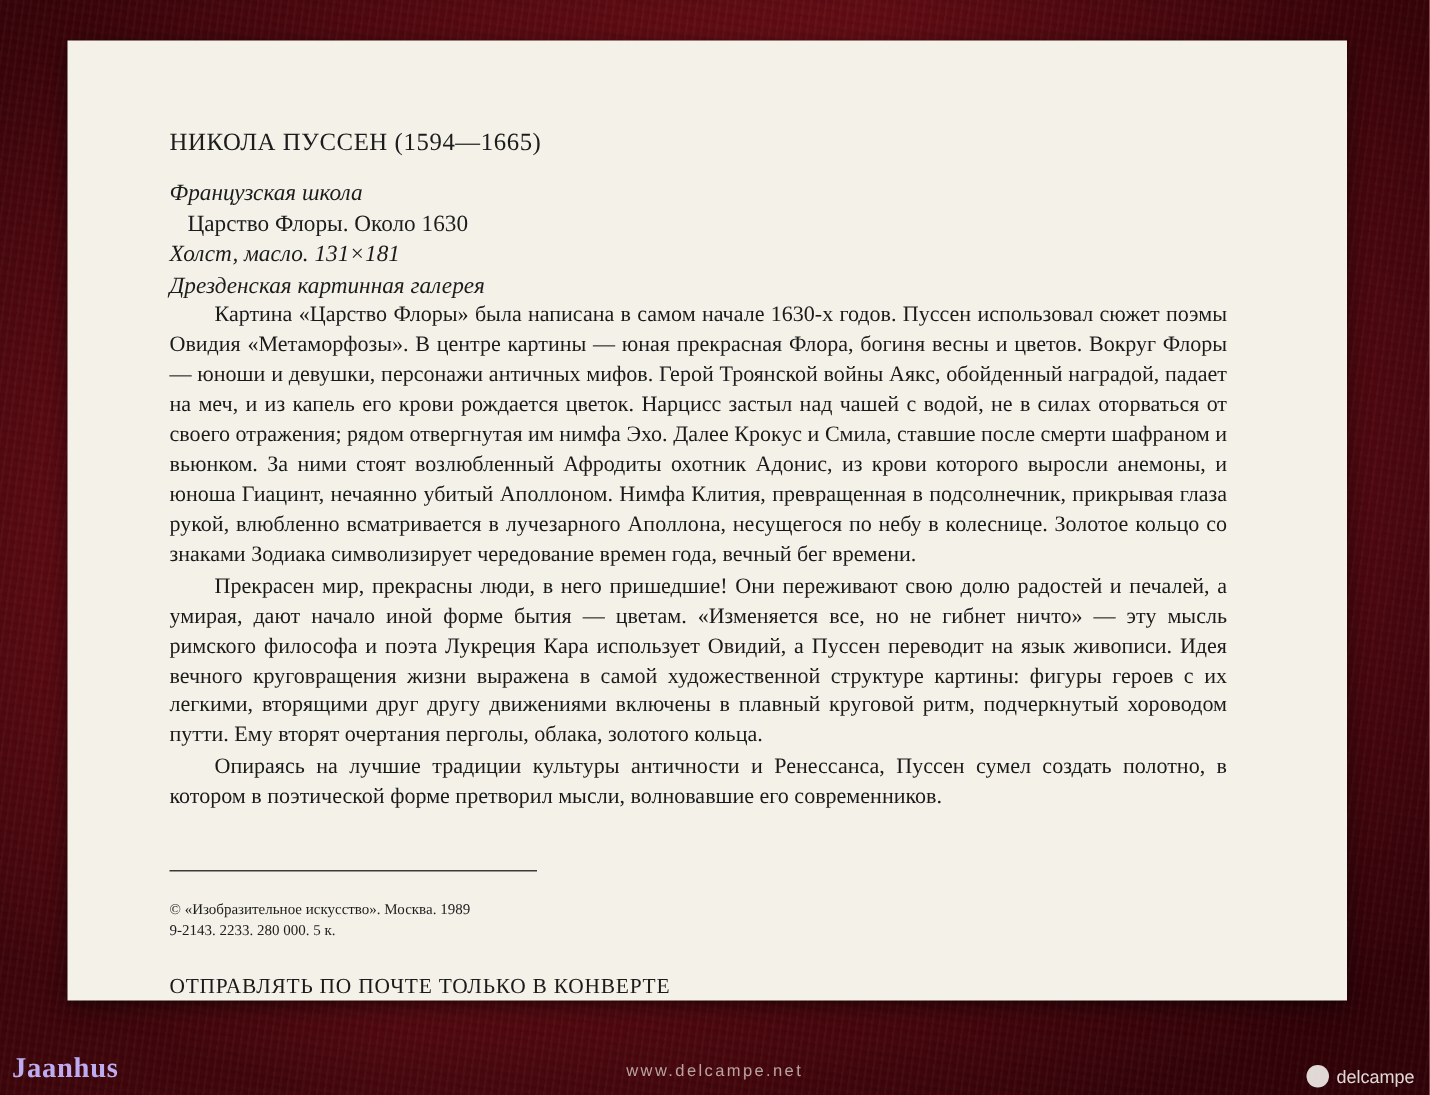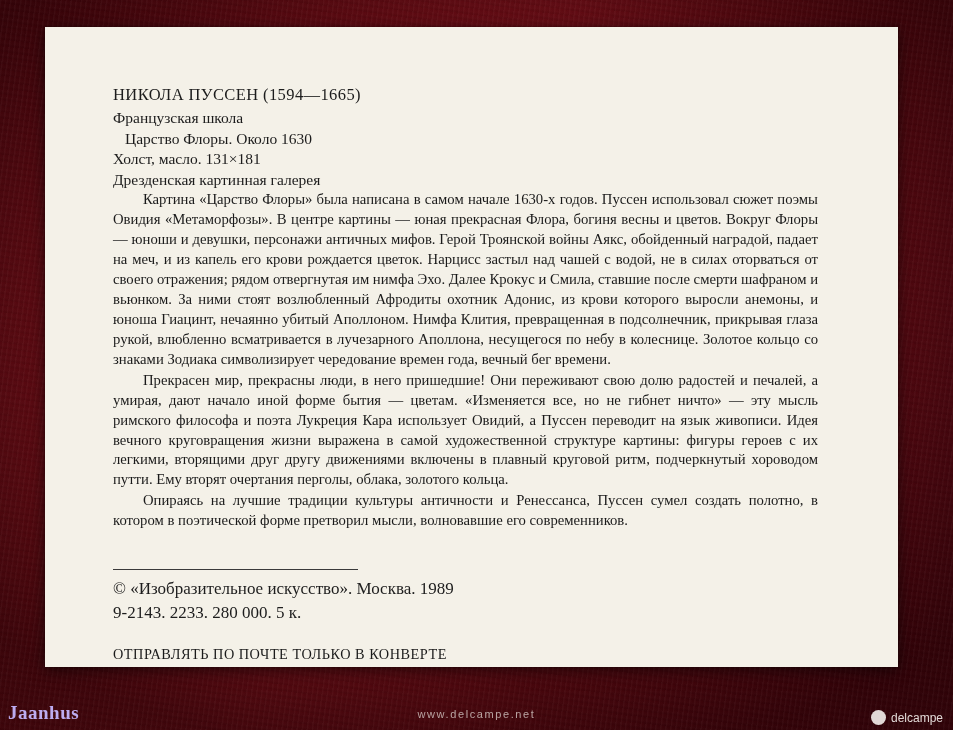--- a/index.html
+++ b/index.html
@@ -47,23 +47,24 @@
     position: absolute;
     left: 68px;
     top: 58px;
     right: 58px;
   }
 
   .heading {
     font-size: 16.5px;
     letter-spacing: 0.4px;
     color: #1c1c1c;
-    margin-bottom: 3px;
+    margin-bottom: 14px;
   }
   .subline {
+    font-style: italic;
     font-size: 15.5px;
     color: #1c1c1c;
     line-height: 1.33;
   }
   .subline-roman {
     font-style: normal;
     margin-left: 12px;
   }
 
   .body-text {
@@ -79,22 +80,22 @@
   }
 
   .rule {
     margin-top: 38px;
     width: 245px;
     height: 1px;
     background: #3a3a3a;
   }
 
   .imprint {
-    margin-top: 7px;
-    font-size: 17px;
+    margin-top: 19px;
+    font-size: 10px;
     line-height: 1.38;
     color: #1d1d1d;
   }
   .footer-note {
     margin-top: 22px;
     font-size: 14.3px;
     letter-spacing: 0.5px;
     color: #1a1a1a;
   }
 

